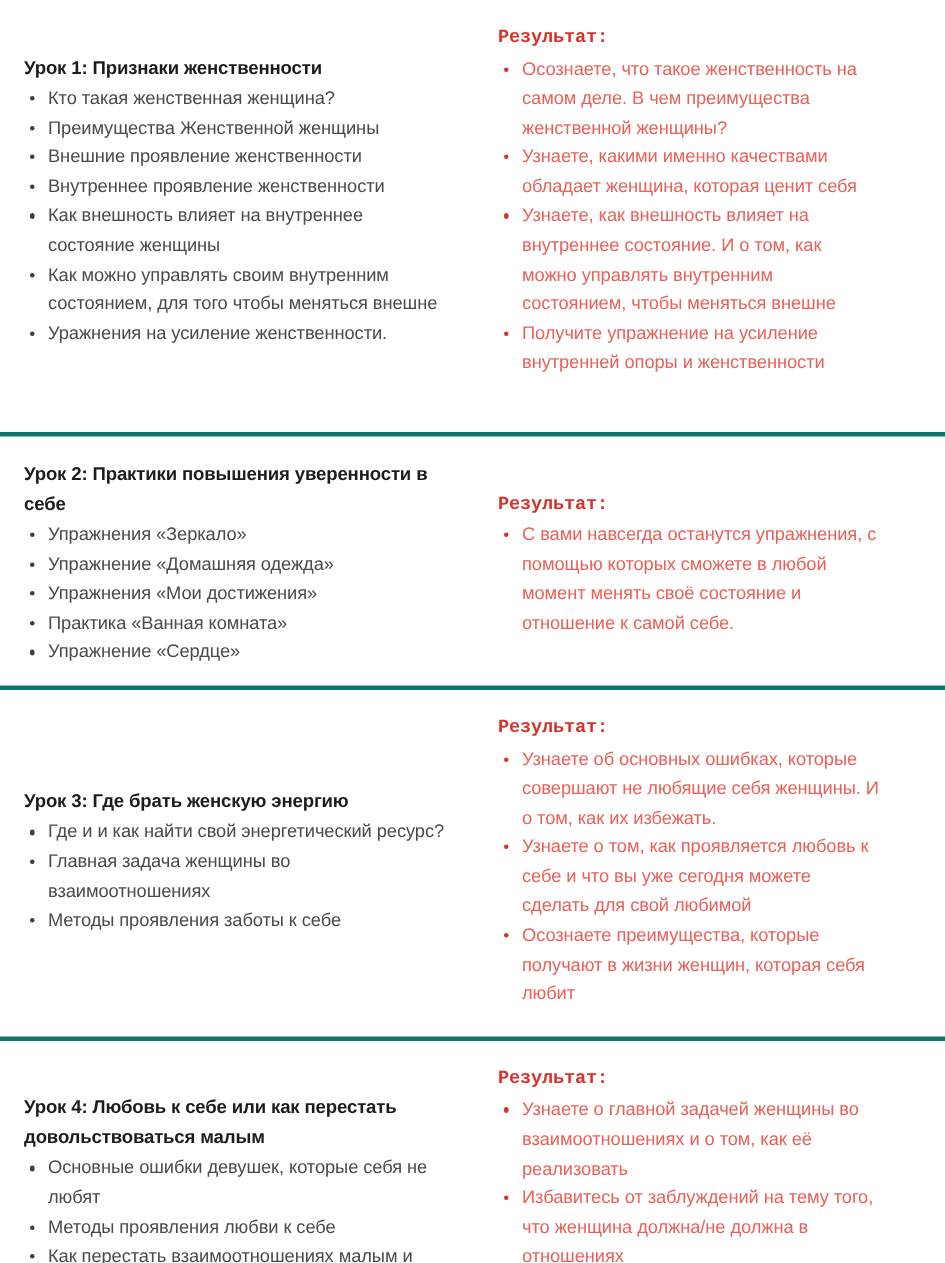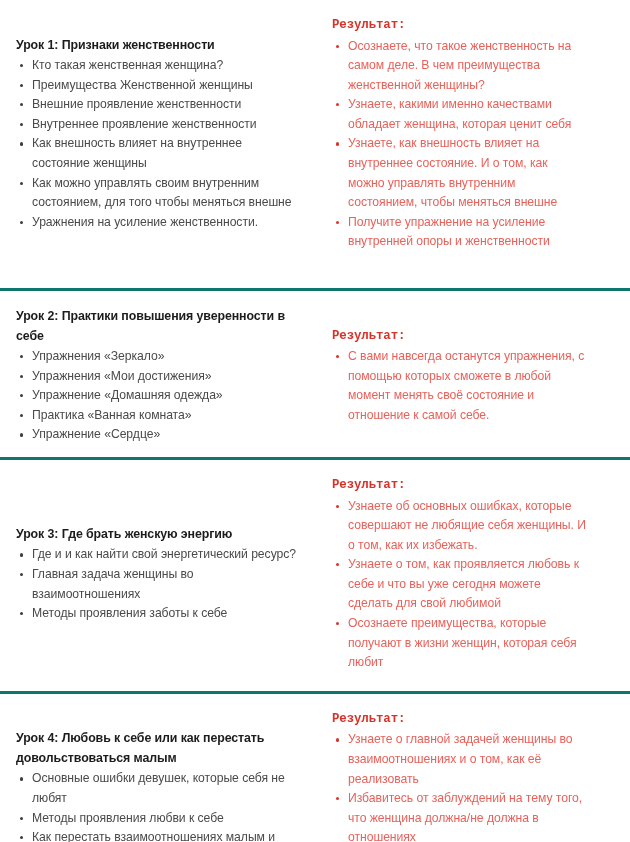--- a/index.html
+++ b/index.html
@@ -130,22 +130,22 @@
       </ul>
     </div>
   </section>
   <div class="spacer-b1"></div>
 
   <section class="lesson-block sep">
     <div class="col-left">
       <h3 class="lesson-title">Урок 2: Практики повышения уверенности в себе</h3>
       <ul class="bullets">
         <li>Упражнения «Зеркало»</li>
+        <li>Упражнение «Домашняя одежда»</li>
         <li>Упражнения «Мои достижения»</li>
-        <li>Упражнение «Домашняя одежда»</li>
         <li>Практика «Ванная комната»</li>
         <li>Упражнение «Сердце»</li>
       </ul>
     </div>
     <div class="col-right">
       <h3 class="result-title">Результат:</h3>
       <ul class="bullets">
         <li>С вами навсегда останутся упражнения, с помощью которых сможете в любой момент менять своё состояние и отношение к самой себе.</li>
       </ul>
     </div>

